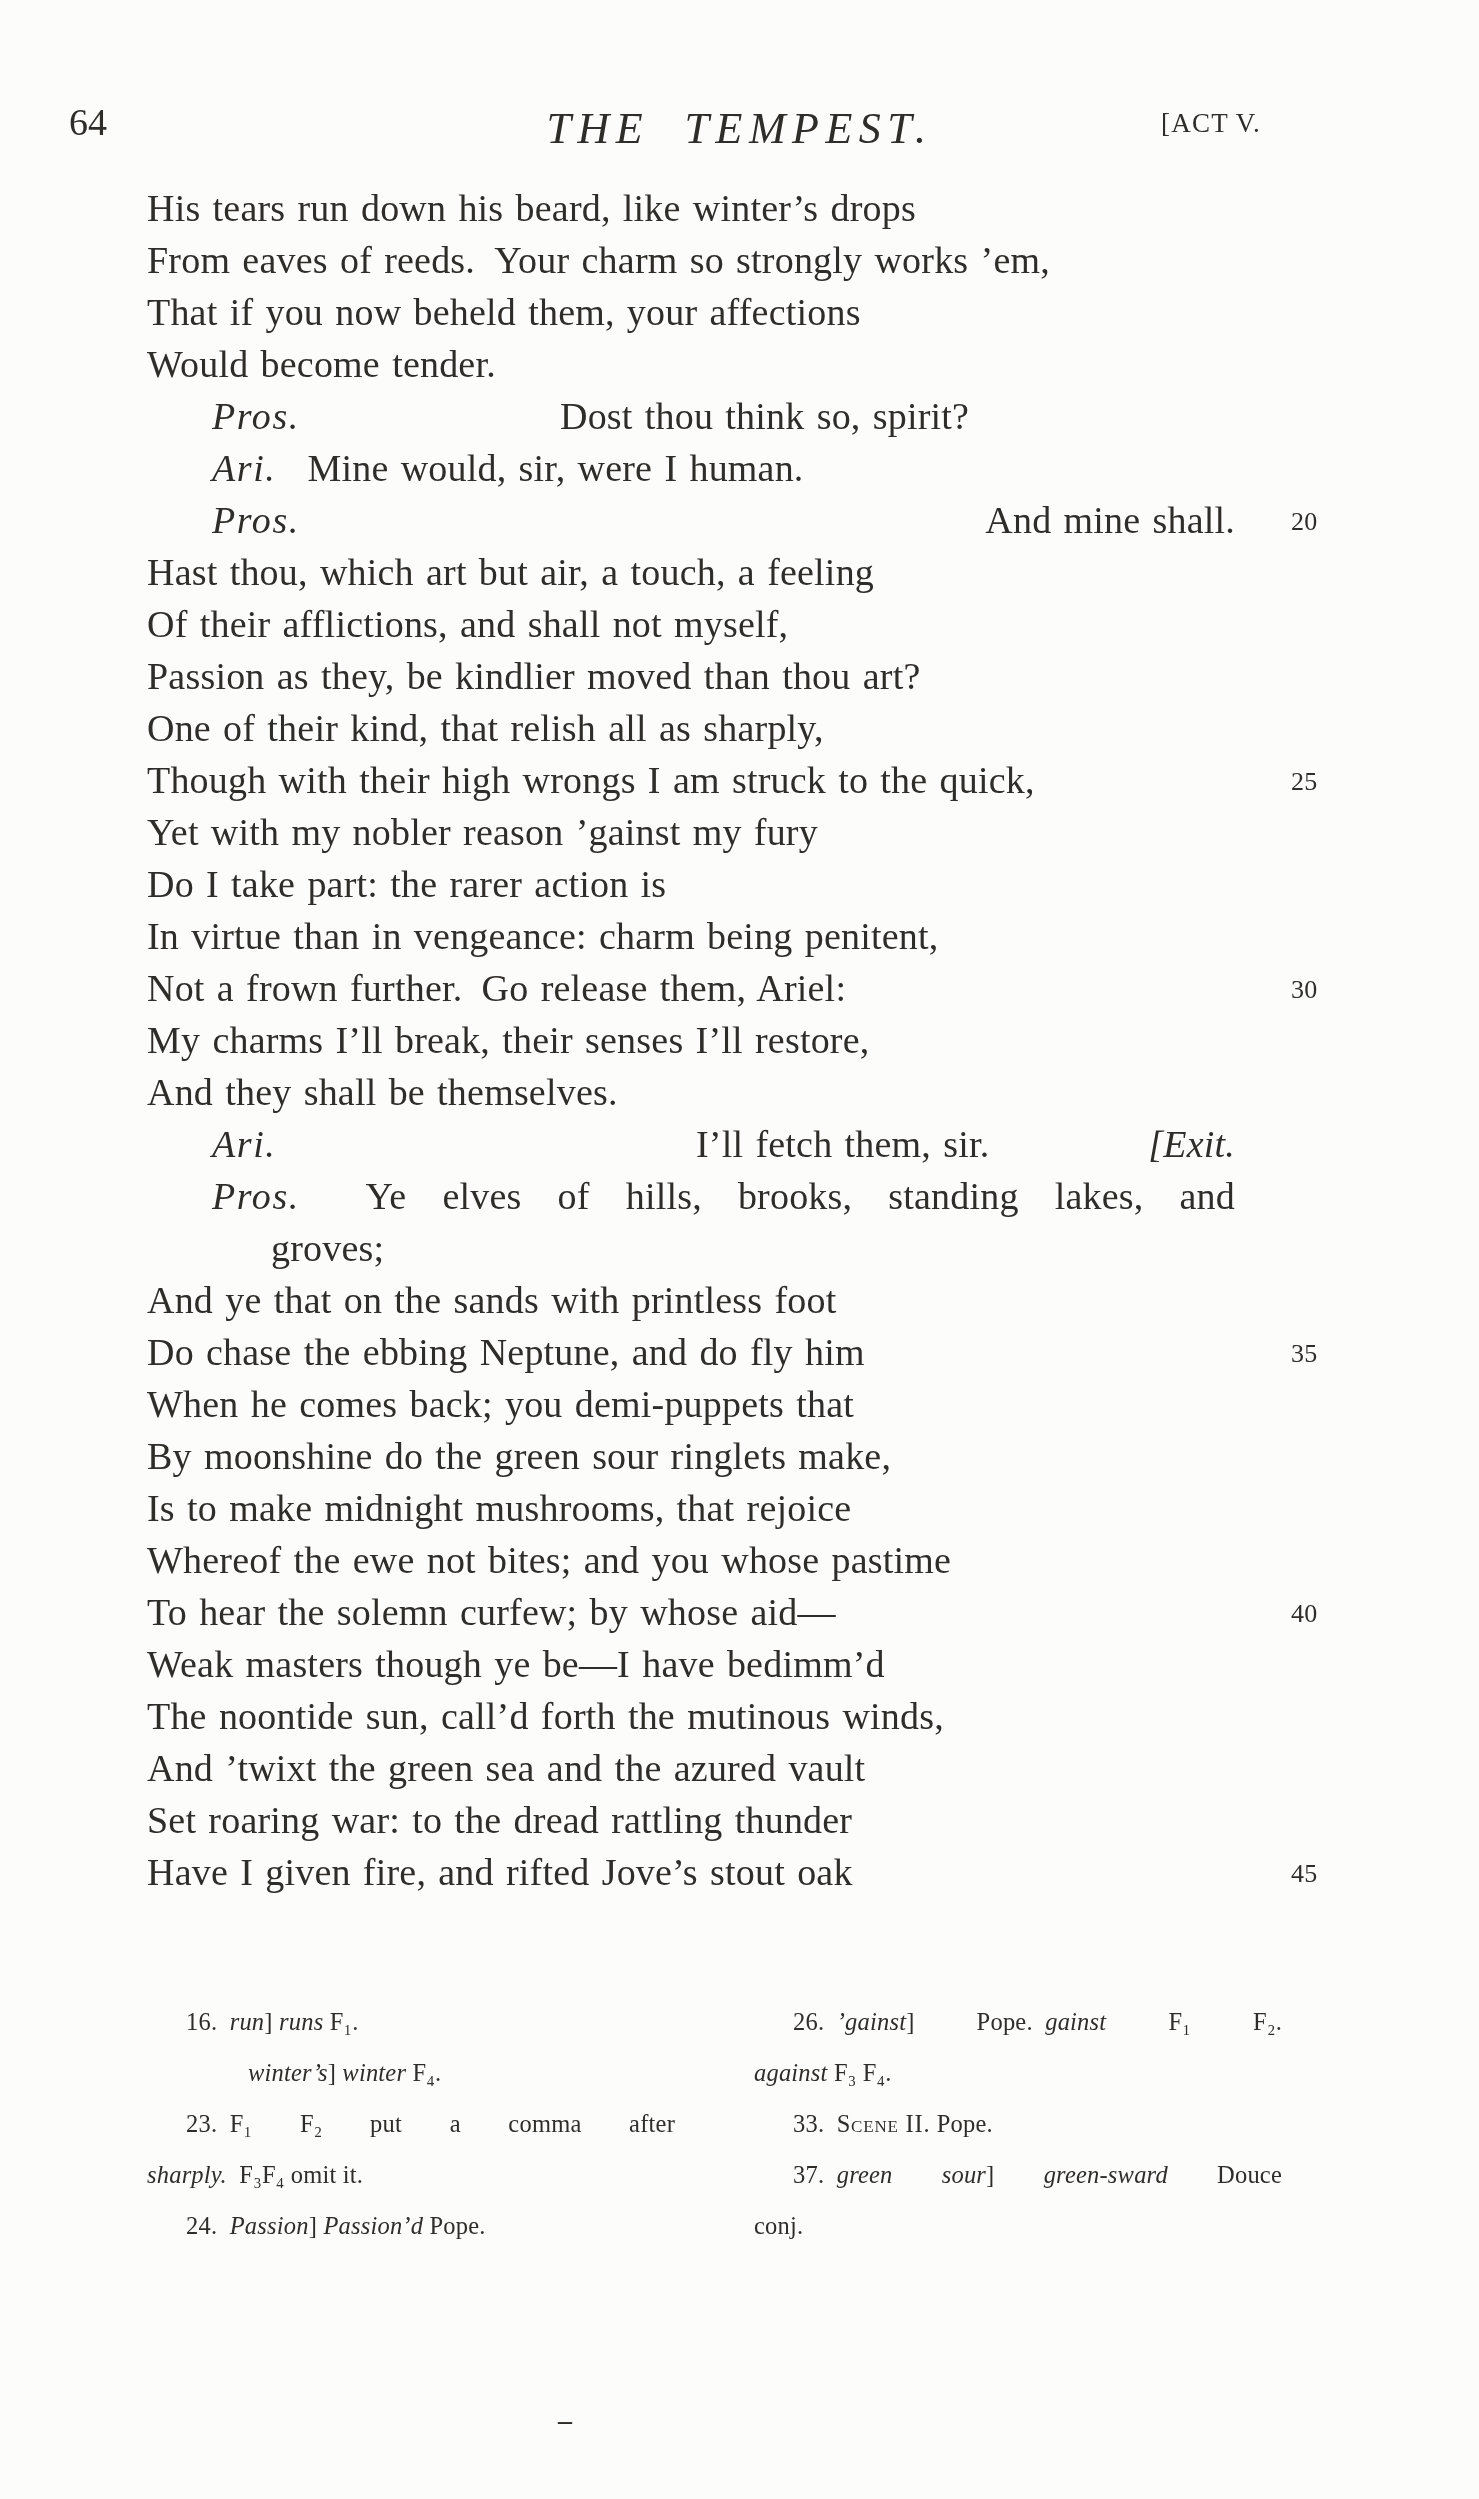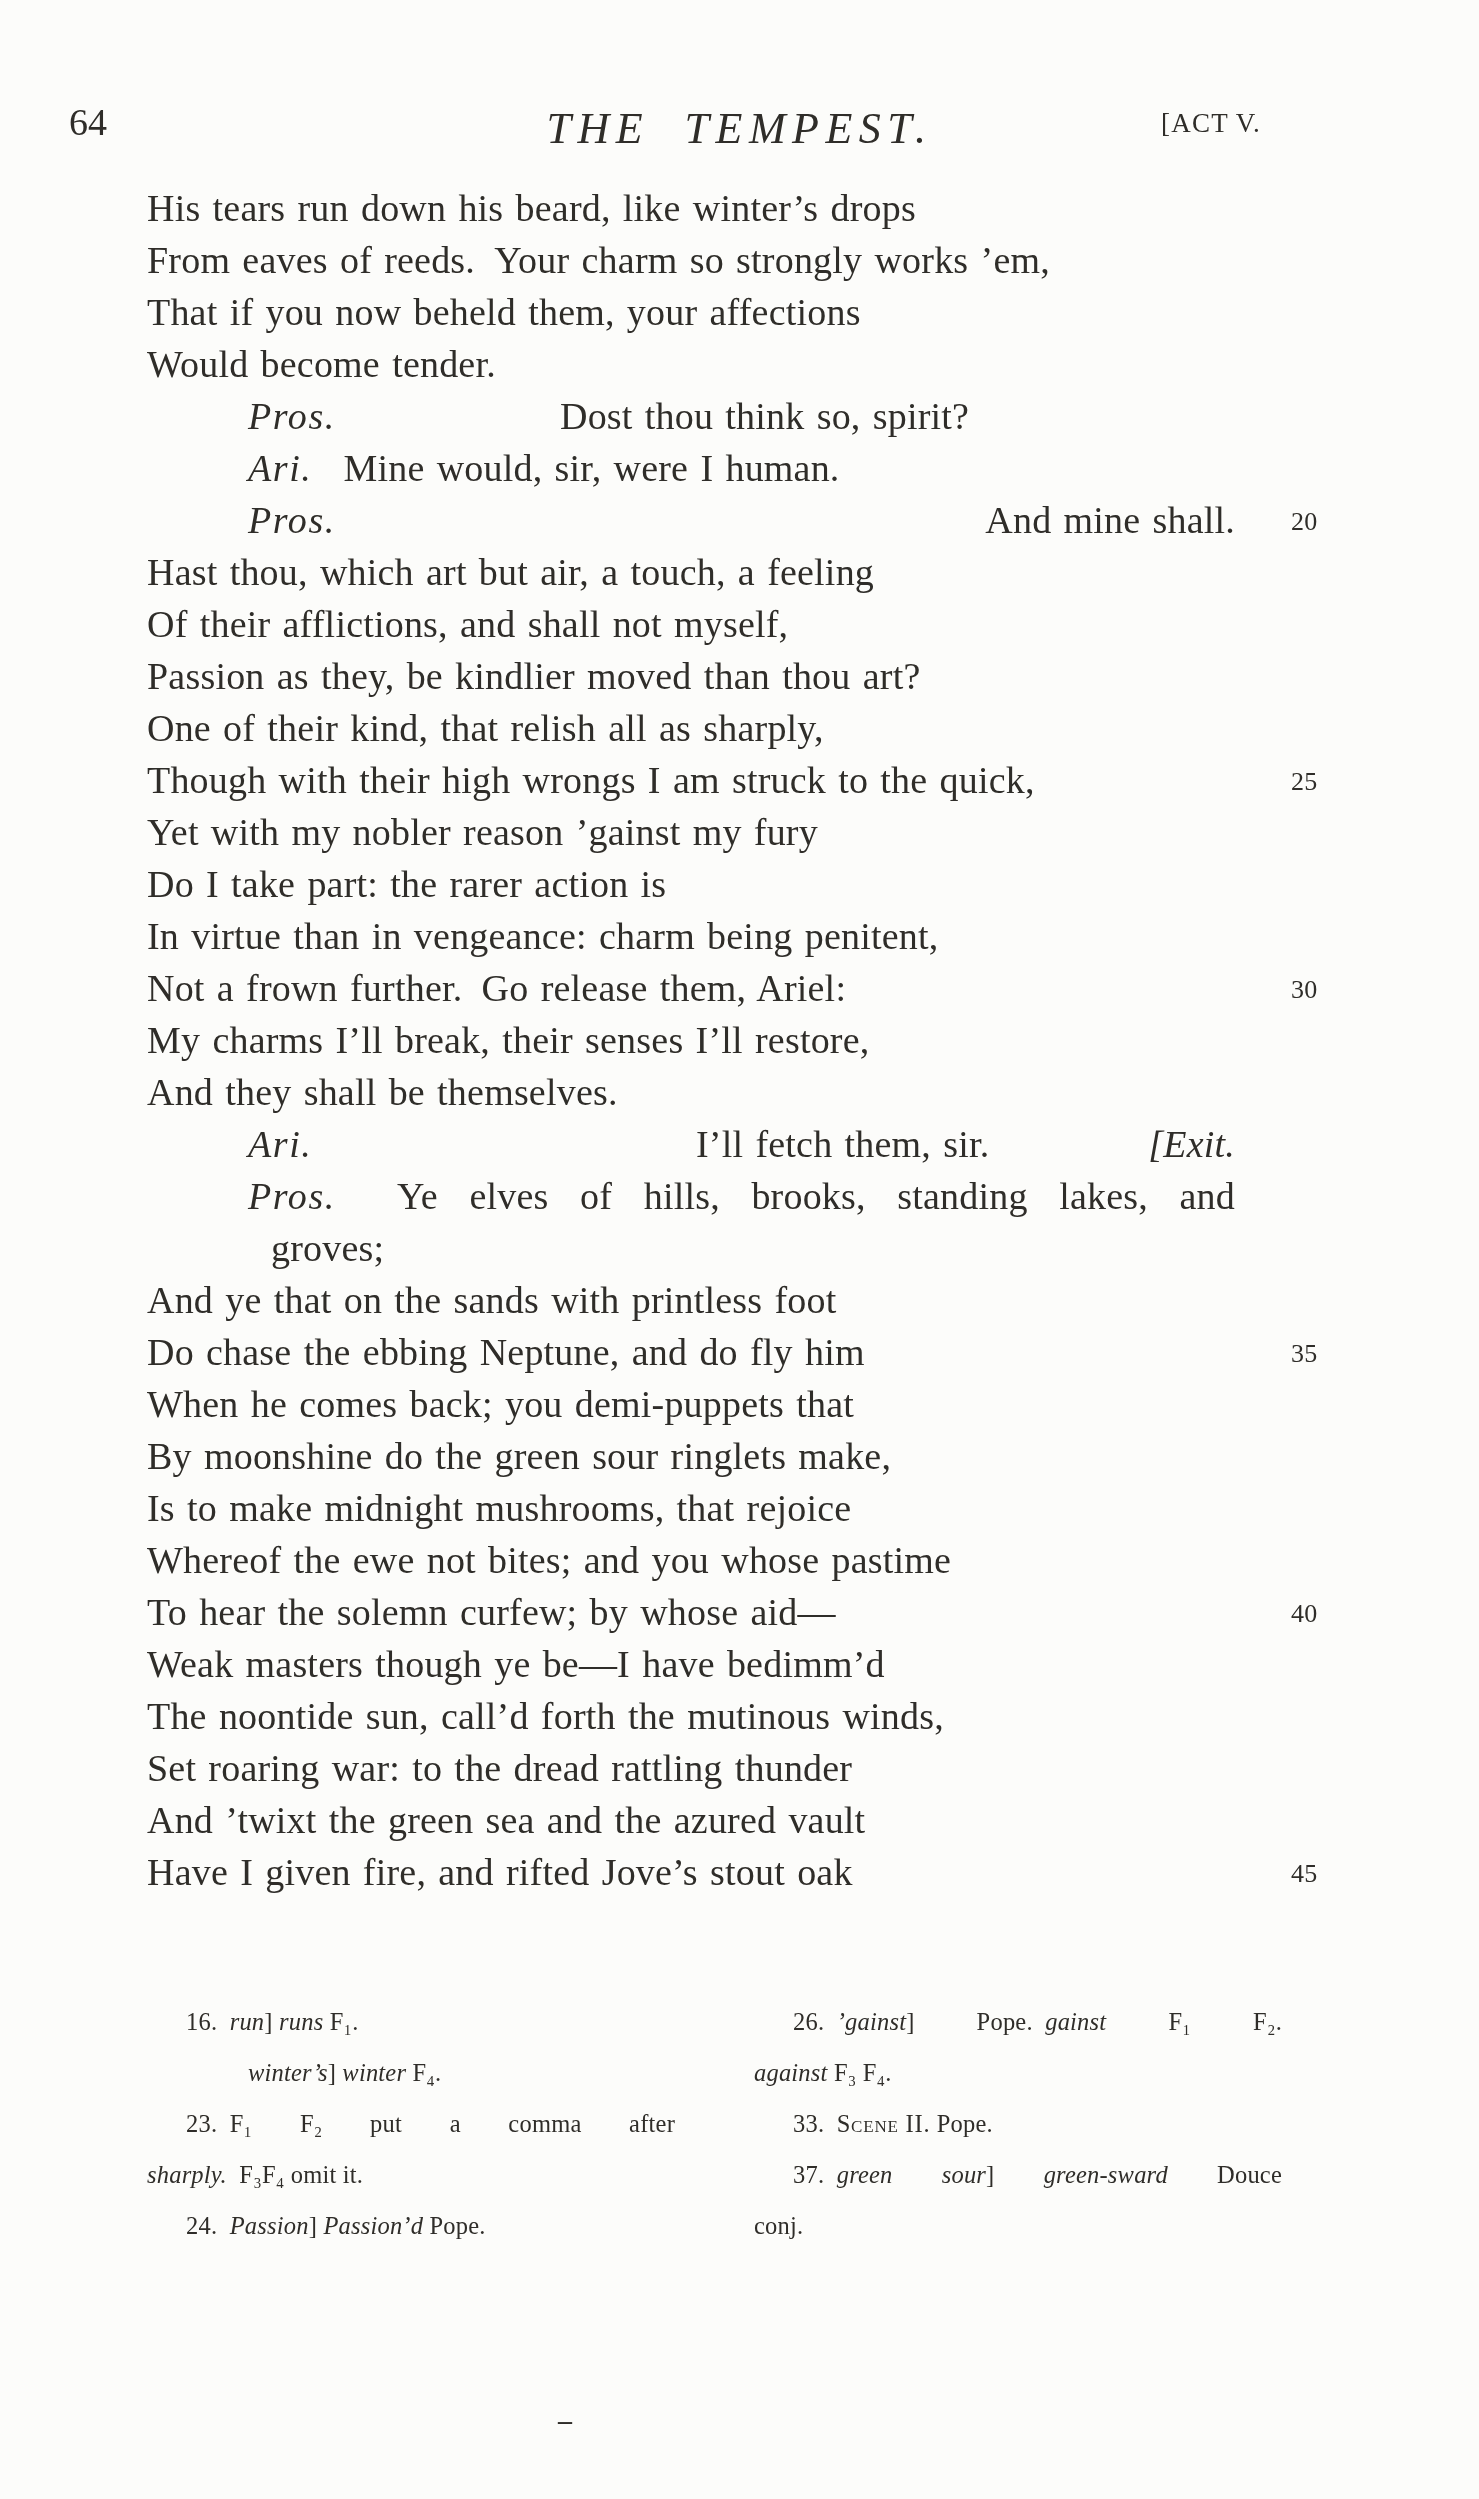--- a/index.html
+++ b/index.html
@@ -23,21 +23,21 @@
   .title  { display: block; text-align: center; font-style: italic; font-size: 44px;
             letter-spacing: 6.5px; word-spacing: 18px; padding-top: 3.3px; }
   .act    { position: absolute; right: 218px; top: 8.2px; font-size: 27px; letter-spacing: 1.2px; }
 
   
   .verse { position: absolute; top: 182px; left: 147px; width: 1088px;
            font-size: 38px; line-height: 52px; letter-spacing: 0.2px; word-spacing: 2.5px; }
   .vline { position: relative; display: flex; height: 52px; white-space: nowrap; }
   .vline.justify { display: block; text-align: justify; text-align-last: justify;
                    text-justify: inter-word; white-space: normal; }
-  .speaker { font-style: italic; margin-left: 101px; margin-right: 31px; letter-spacing: 1.6px; flex: none; }
+  .speaker { font-style: italic; margin-left: 65px; margin-right: 31px; letter-spacing: 1.6px; flex: none; }
   .vtext { flex: none; }
   .mid  .vtext { position: absolute; left: 413px; }
   .mid2 .vtext { position: absolute; left: 549px; }
   .right .vtext { margin-left: auto; }
   .cont .vtext { margin-left: 124px; }
   .stage { margin-left: auto; font-style: italic; }
   .lnum { position: absolute; left: 1144px; top: 1.6px; font-size: 26px; }
 
   
   .footnotes { position: absolute; top: 1996px; left: 147px; display: flex; gap: 79px;
@@ -158,24 +158,24 @@
         <span class="vtext">To hear the solemn curfew; by whose aid—</span>
         <span class="lnum">40</span>
       </div>
       <div class="vline">
         <span class="vtext">Weak masters though ye be—I have bedimm’d</span>
       </div>
       <div class="vline">
         <span class="vtext">The noontide sun, call’d forth the mutinous winds,</span>
       </div>
       <div class="vline">
+        <span class="vtext">And ’twixt the green sea and the azured vault</span>
+      </div>
+      <div class="vline">
         <span class="vtext">Set roaring war: to the dread rattling thunder</span>
-      </div>
-      <div class="vline">
-        <span class="vtext">And ’twixt the green sea and the azured vault</span>
       </div>
       <div class="vline">
         <span class="vtext">Have I given fire, and rifted Jove’s stout oak</span>
         <span class="lnum">45</span>
       </div>
     </main>
 
   <section class="footnotes">
     <div class="fcol">
         <div class="fline ind1"><span class="rn">16. </span><span class="it">run</span><span class="rn">] </span><span class="it">runs</span><span class="rn"> F₁.</span></div>

